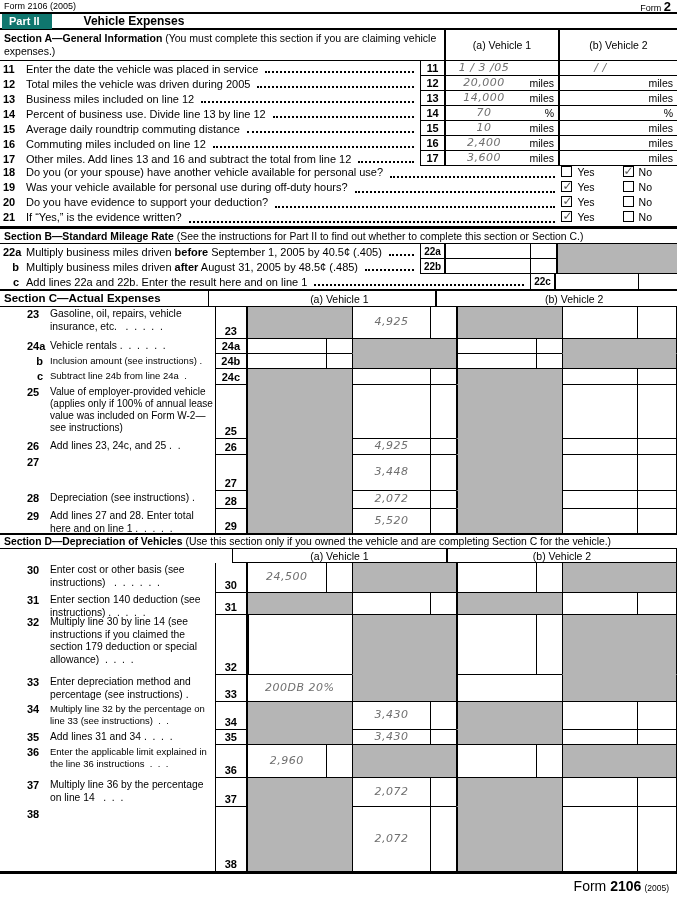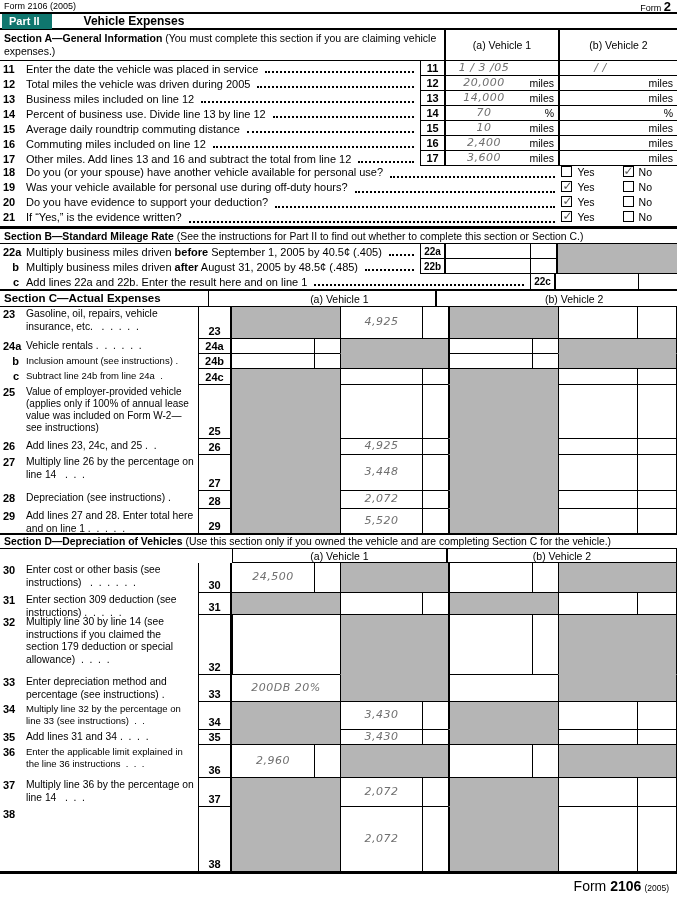--- a/index.html
+++ b/index.html
@@ -62,21 +62,21 @@
   
   .chead{display:flex;height:16px;border-bottom:1px solid #000;gap:34px;}
   .chead .ct{width:232px;padding:1px 4px;border-right:1px solid #000;font-weight:bold;font-size:11.5px;}
   .chead .ca{width:216px;border-right:2px solid #000;display:flex;align-items:center;justify-content:center;font-size:10.5px;}
   .chead .cb2{width:229px;display:flex;align-items:center;justify-content:center;font-size:10.5px;}
   .dvehhead{display:flex;height:14px;}
   .dvh-space{width:232px;}
   .dvh-a{width:216px;border-left:1px solid #000;border-right:2px solid #000;border-bottom:1px solid #000;
          display:flex;align-items:center;justify-content:center;font-size:10.5px;}
   .dvh-b{width:229px;border-bottom:1px solid #000;border-right:1px solid #000;display:flex;align-items:center;justify-content:center;font-size:10.5px;}
-  .crow{display:flex;}
+  .crow{display:flex;padding-left:24px;}
   .cdesc{width:199px;border-right:1px solid #000;display:flex;align-items:flex-start;padding-top:1px;}
   .cdesc .lt{flex:1;padding-right:2px;font-size:10.3px;line-height:12.5px;white-space:pre-wrap;}
   .cdesc.small .lt{font-size:9.5px;line-height:11.5px;}
   .cnum{width:33px;border-right:2px solid #000;border-bottom:1px solid #000;font-weight:bold;
         display:flex;align-items:flex-end;justify-content:center;padding-bottom:1px;}
   .cnum.nb{border-bottom:none;}
   .mg{display:flex;}
   .w108{width:108px;} .w110{width:110px;} .w119{width:119px;}
   .bl1{border-left:1px solid #000;} .bl2{border-left:2px solid #000;} .br1{border-right:1px solid #000;}
   .bb{border-bottom:1px solid #000;}
@@ -439,21 +439,20 @@
         <div class="mm">
           <span class="val"></span>
         </div>
         <div class="mc39"></div>
       </div>
   </div>
 
   <div class="crow" style="height:36px">
     <div class="cdesc">
         <span class="ln">27</span>
-        <span class="lt">Multiply line 26 by the percentage on line 14   .  .  .</span>
       </div>
     <div class="cnum">27</div>
     <div class="mg gray gbb w108"></div>
     <div class="mg bl1 bb w108">
         <div class="mm">
           <span class="val">3,448</span>
         </div>
         <div class="mc26"></div>
       </div>
     <div class="mg gray bl2 gbb w110"></div>
@@ -539,21 +538,21 @@
           <span class="val"></span>
         </div>
         <div class="mc26"></div>
       </div>
     <div class="mg gray bl1 bb br1 w119"></div>
   </div>
 
   <div class="crow" style="height:22px">
     <div class="cdesc">
         <span class="ln">31</span>
-        <span class="lt">Enter section 309 deduction (see instructions) .  .  .  .  .</span>
+        <span class="lt">Enter section 140 deduction (see instructions) .  .  .  .  .</span>
       </div>
     <div class="cnum">31</div>
     <div class="mg gray bb w108"></div>
     <div class="mg bl1 bb w108">
         <div class="mm">
           <span class="val"></span>
         </div>
         <div class="mc26"></div>
       </div>
     <div class="mg gray bl2 bb w110"></div>

